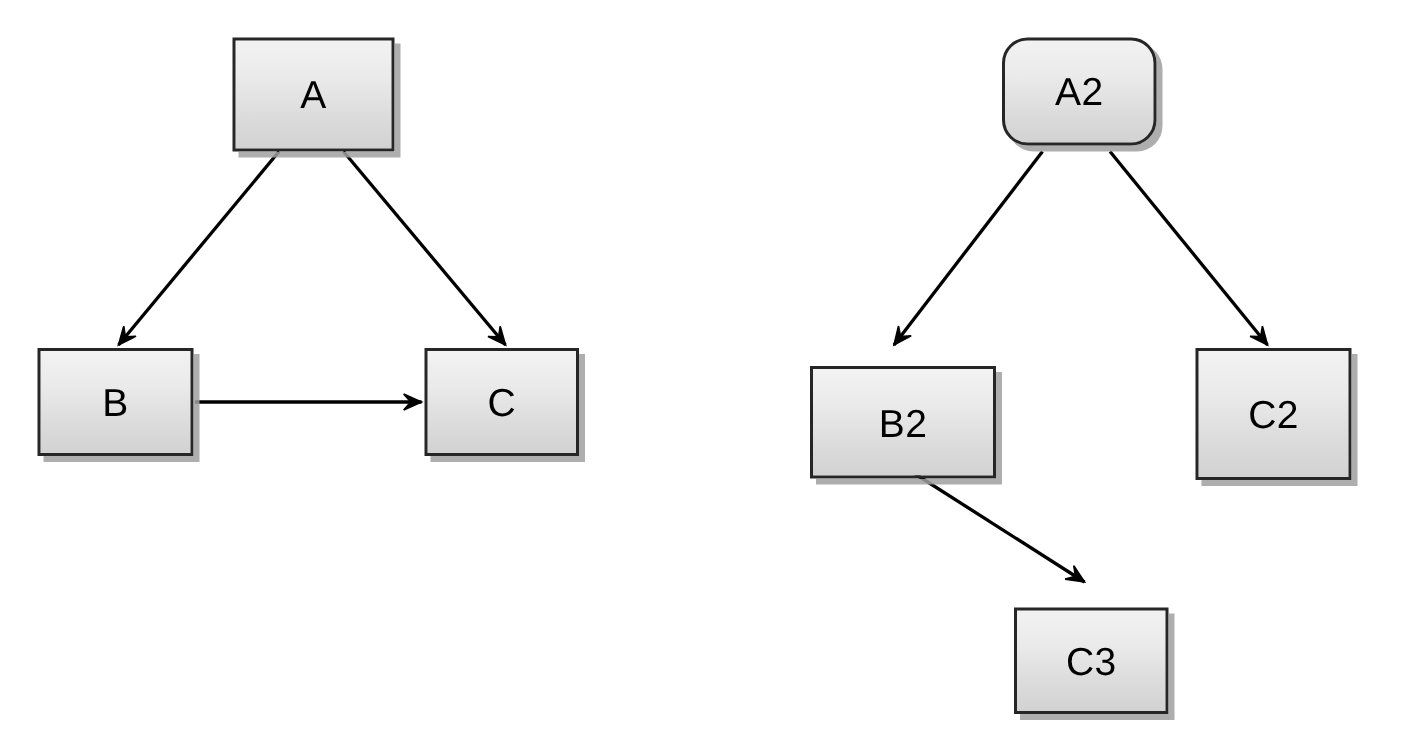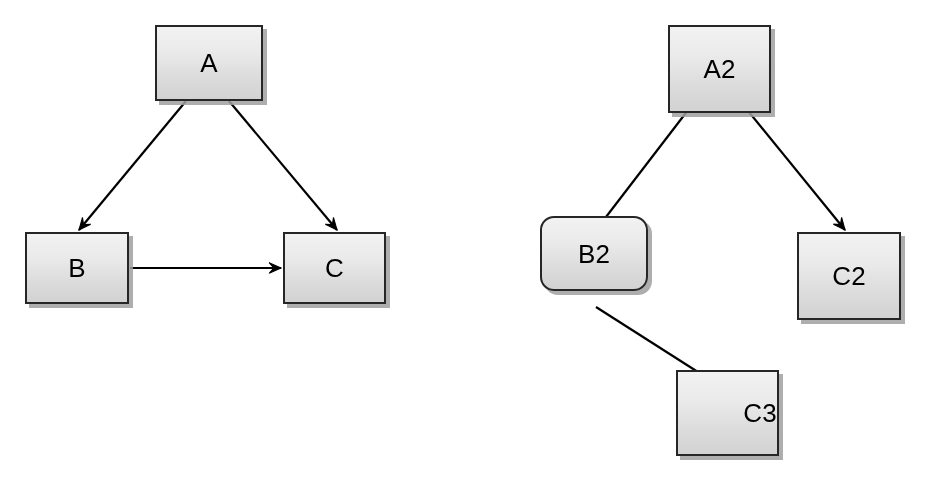--- a/index.html
+++ b/index.html
@@ -82,27 +82,27 @@
   <div id="node-layer">
       <div class="node" style="left: 155px; top: 25px; width: 108px; height: 76px;">
         <span class="node-label">A</span>
       </div>
       <div class="node" style="left: 25px; top: 232px; width: 104px; height: 72px;">
         <span class="node-label">B</span>
       </div>
       <div class="node" style="left: 283px; top: 232px; width: 103px; height: 72px;">
         <span class="node-label">C</span>
       </div>
-      <div class="node" style="left: 668px; top: 25px; width: 103px; height: 88px;">
+      <div class="node" style="left: 668px; top: 25px; width: 103px; height: 72px; border-radius: 17px;">
         <span class="node-label">A2</span>
       </div>
-      <div class="node" style="left: 540px; top: 216px; width: 108px; height: 75px; border-radius: 14px;">
+      <div class="node" style="left: 540px; top: 244px; width: 124px; height: 75px;">
         <span class="node-label">B2</span>
       </div>
       <div class="node" style="left: 797px; top: 232px; width: 104px; height: 88px;">
         <span class="node-label">C2</span>
       </div>
-      <div class="node" style="left: 676px; top: 370px; width: 103px; height: 86px; justify-content: flex-end;">
+      <div class="node" style="left: 676px; top: 405px; width: 103px; height: 71px;">
         <span class="node-label">C3</span>
       </div>
     </div>
 
 </div>
 
 </body></html>

